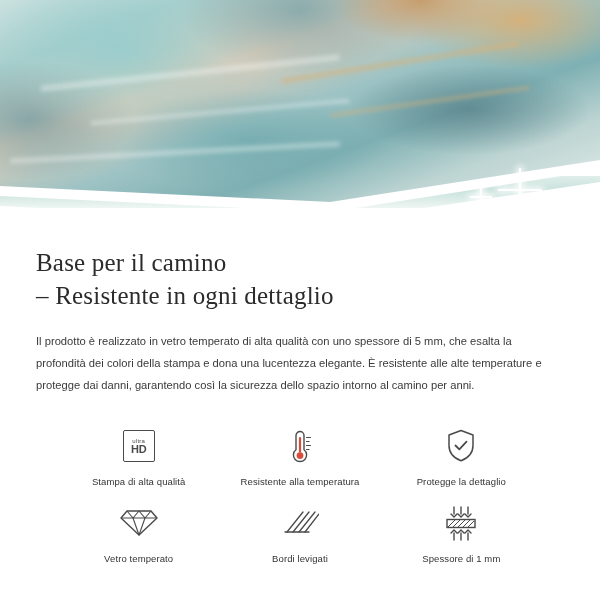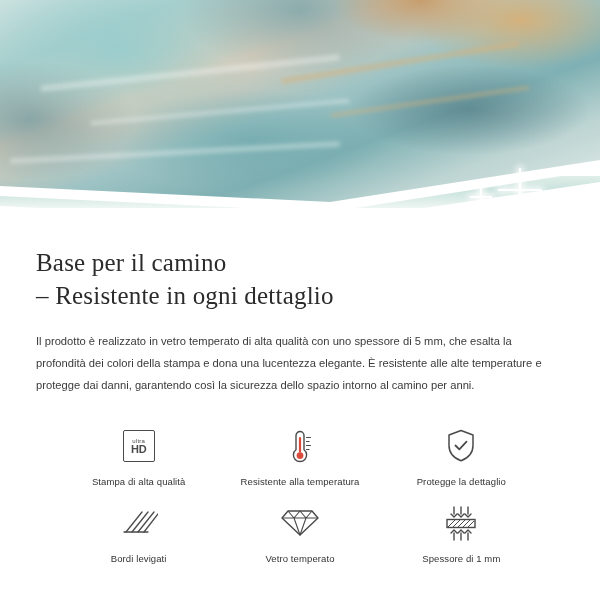--- a/index.html
+++ b/index.html
@@ -213,35 +213,35 @@
             <path d="M17 4.5 29 9v10.5c0 7.2-5 12.6-12 15.2-7-2.6-12-8-12-15.2V9l12-4.5z" stroke="#4a4a4a" stroke-width="1.5" stroke-linejoin="round"></path>
             <path d="M11.5 19.5l3.8 3.8 7.2-7.6" stroke="#4a4a4a" stroke-width="1.8" stroke-linecap="round" stroke-linejoin="round"></path>
           </svg>
         </div>
         <div class="feature-label">Protegge la dettaglio</div>
       </div>
 
       <div class="feature">
         <div class="feature-icon">
           <svg width="38" height="34" viewBox="0 0 38 34" fill="none" xmlns="http://www.w3.org/2000/svg">
+            <path d="M7 5h24l6 7-18 17L1 12 7 5z" stroke="#4a4a4a" stroke-width="1.4" stroke-linejoin="round"></path>
+            <path d="M1 12h36M7 5l6 7 6-7 6 7 6-7M13 12l6 17 6-17" stroke="#4a4a4a" stroke-width="1.1" stroke-linejoin="round"></path>
+          </svg>
+        </div>
+        <div class="feature-label">Vetro temperato</div>
+      </div>
+
+      <div class="feature">
+        <div class="feature-icon">
+          <svg width="38" height="34" viewBox="0 0 38 34" fill="none" xmlns="http://www.w3.org/2000/svg">
             <path d="M6 26 22 6M12 26 28 6M18 26 34 6M24 26 38 8" stroke="#4a4a4a" stroke-width="1.3" stroke-linecap="round"></path>
             <path d="M4 26h24" stroke="#4a4a4a" stroke-width="1.3" stroke-linecap="round"></path>
           </svg>
         </div>
         <div class="feature-label">Bordi levigati</div>
-      </div>
-
-      <div class="feature">
-        <div class="feature-icon">
-          <svg width="38" height="34" viewBox="0 0 38 34" fill="none" xmlns="http://www.w3.org/2000/svg">
-            <path d="M7 5h24l6 7-18 17L1 12 7 5z" stroke="#4a4a4a" stroke-width="1.4" stroke-linejoin="round"></path>
-            <path d="M1 12h36M7 5l6 7 6-7 6 7 6-7M13 12l6 17 6-17" stroke="#4a4a4a" stroke-width="1.1" stroke-linejoin="round"></path>
-          </svg>
-        </div>
-        <div class="feature-label">Vetro temperato</div>
       </div>
 
       <div class="feature">
         <div class="feature-icon">
           <svg width="38" height="38" viewBox="0 0 38 38" fill="none" xmlns="http://www.w3.org/2000/svg">
             <path d="M12 3v7M19 3v7M26 3v7" stroke="#4a4a4a" stroke-width="1.4" stroke-linecap="round"></path>
             <path d="M9 10l3 3 3-3M16 10l3 3 3-3M23 10l3 3 3-3" stroke="#4a4a4a" stroke-width="1.4" stroke-linecap="round" stroke-linejoin="round"></path>
             <rect x="5" y="15.5" width="28" height="8" stroke="#4a4a4a" stroke-width="1.4"></rect>
             <path d="M6 23 13 16M11 23 18 16M16 23 23 16M21 23 28 16M26 23 32 17" stroke="#4a4a4a" stroke-width="1"></path>
             <path d="M12 36v-7M19 36v-7M26 36v-7" stroke="#4a4a4a" stroke-width="1.4" stroke-linecap="round"></path>

